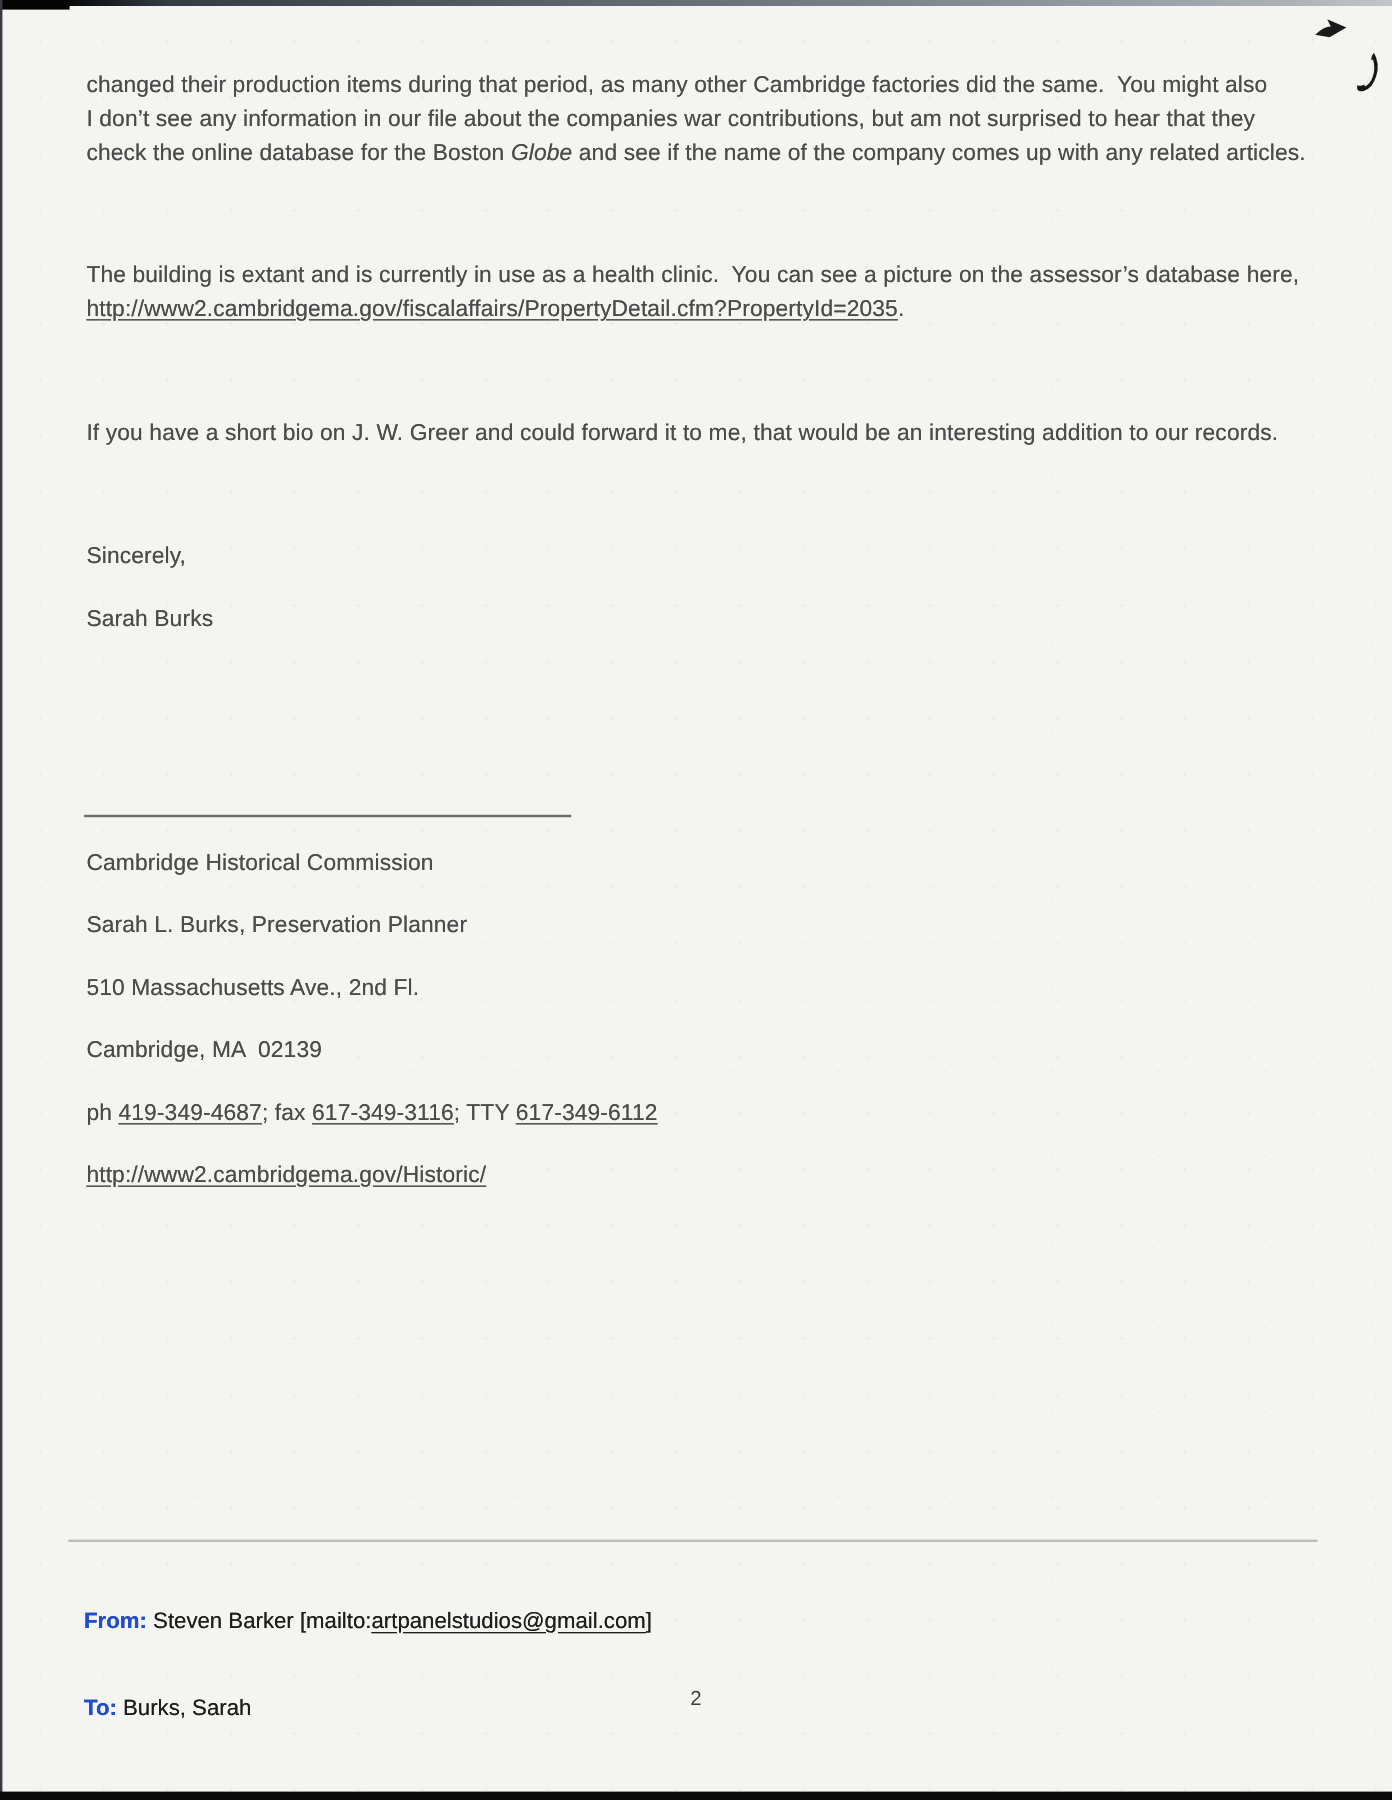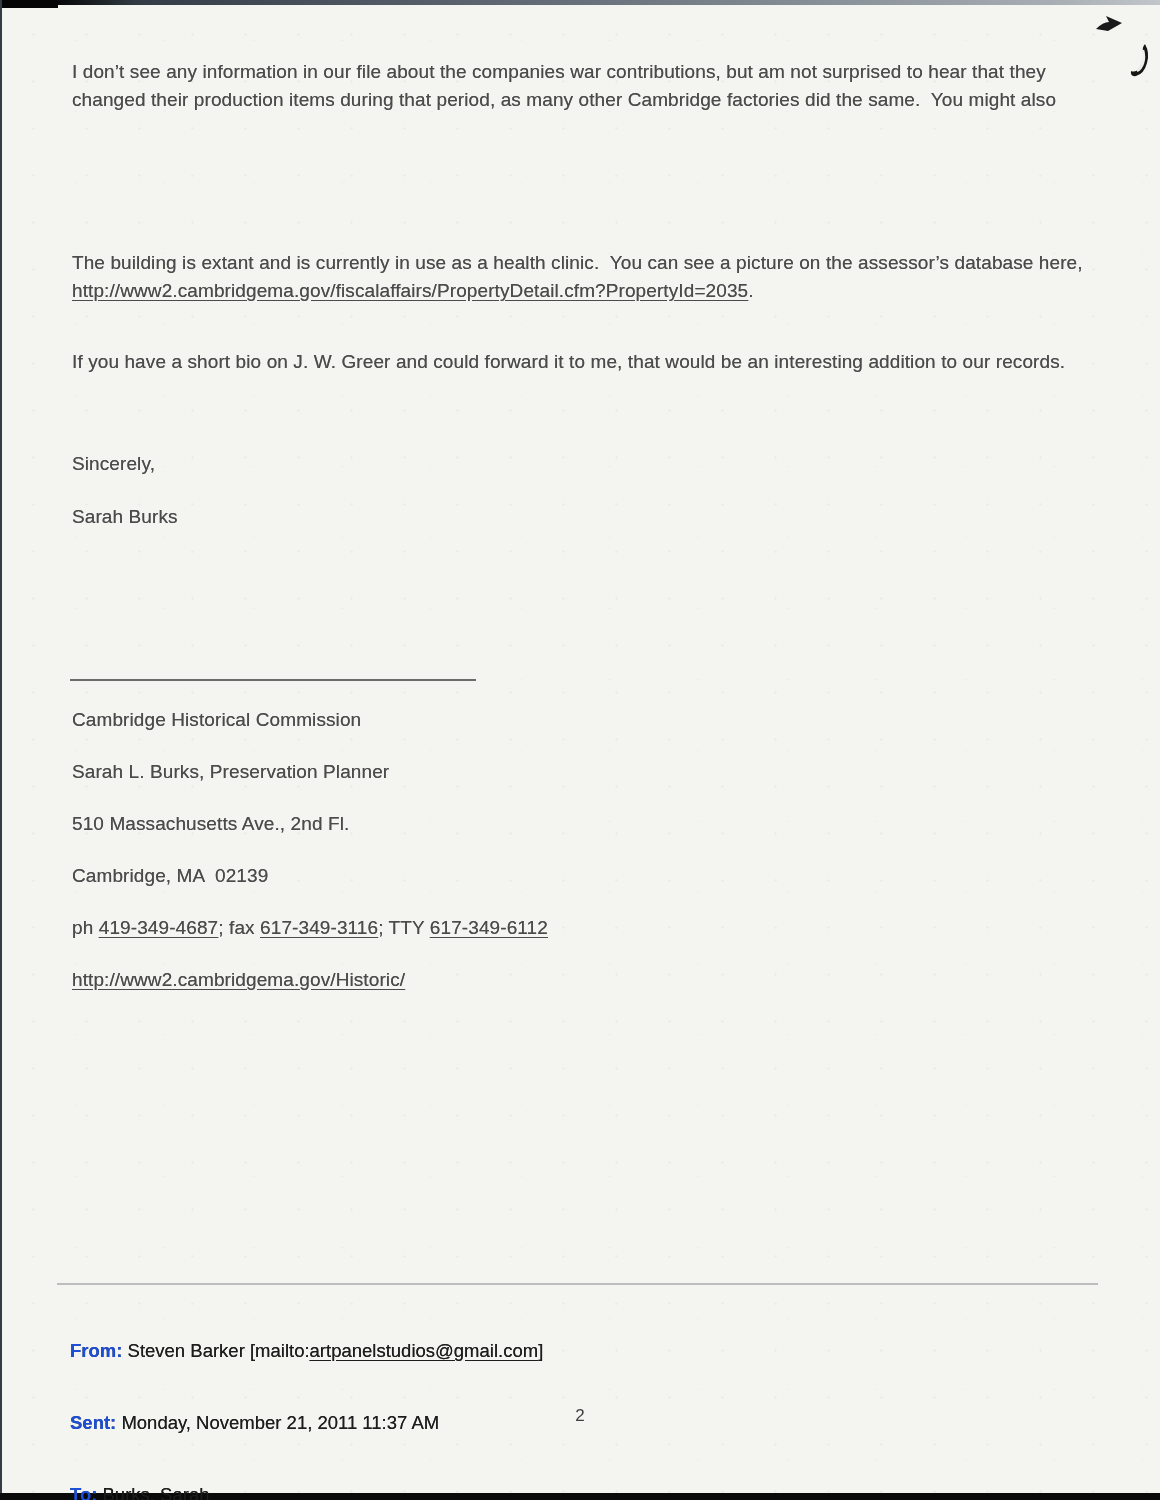--- a/index.html
+++ b/index.html
@@ -40,21 +40,21 @@
     font-size: 19px; line-height: 28px;
     color: #4b4b4b;
     letter-spacing: 0.1px;
     text-shadow: 0 0 0.5px rgba(75,75,75,0.75);
   }
   .line { display: block; white-space: pre; }
   em.it { font-style: italic; }
   .u { text-decoration: underline; text-underline-offset: 3px; }
 
   .p1 { top: 58px; }
-  .p2 { top: 216px; margin-top: 33px; }
+  .p2 { top: 216px; }
   .p3 { top: 348px; }
   .closing { top: 450px; }
   .signed  { top: 503px; }
 
   .sig-divider {
     position: absolute; left: 70px; top: 679px;
     width: 406px; height: 2px; background: #6b6b6b;
   }
   .sigblock { position: absolute; left: 72px; top: 706px; }
   .sigblock .sig-line {
@@ -96,22 +96,23 @@
     <g>
       <path d="M4 19 Q11 12 17 12 L14 6 L30 13 L16 21 Q10 20 4 19 Z" fill="#1a1a1a"></path>
     </g>
     <g>
       <path d="M53 34 q5 9 2 19 q-3 11 -11 13 q-6 1 -5 -5 q5 2 9 -4 q5 -7 3 -15 q-1 -5 2 -8 z" fill="#161616"></path>
       <path d="M51 40 q2 7 0 13 q-2 6 -6 8" fill="none" stroke="#efefec" stroke-width="2.5"></path>
     </g>
   </svg>
 
   <div class="para p1">
+    <span class="line">changed their production items during that period, as many other Cambridge factories did the same.  You might also</span>
     <span class="line">I don’t see any information in our file about the companies war contributions, but am not surprised to hear that they</span>
-    <span class="line">changed their production items during that period, as many other Cambridge factories did the same.  You might also</span>
+    <span class="line"><span>check the online database for the Boston </span><em class="it">Globe</em><span> and see if the name of the company comes up with any related articles.</span></span>
   </div>
 
   <div class="para p2">
     <span class="line">The building is extant and is currently in use as a health clinic.  You can see a picture on the assessor’s database here,</span>
     <span class="line"><span class="u">http://www2.cambridgema.gov/fiscalaffairs/PropertyDetail.cfm?PropertyId=2035</span><span>.</span></span>
   </div>
 
   <div class="para p3">
     <span class="line">If you have a short bio on J. W. Greer and could forward it to me, that would be an interesting addition to our records.</span>
   </div>
@@ -127,20 +128,19 @@
     <span class="sig-line">510 Massachusetts Ave., 2nd Fl.</span>
     <span class="sig-line">Cambridge, MA  02139</span>
     <span class="sig-line"><span>ph </span><span class="u">419-349-4687</span><span>; fax </span><span class="u">617-349-3116</span><span>; TTY </span><span class="u">617-349-6112</span></span>
     <span class="sig-line"><span class="u">http://www2.cambridgema.gov/Historic/</span></span>
   </div>
 
   <div class="quote-divider"></div>
 
   <div class="quoted">
     <span class="row"><span class="lbl">From:</span><span> Steven Barker [mailto:</span><span class="u">artpanelstudios@gmail.com</span><span>]</span></span>
-    <span class="row"><span class="lbl">Sent:</span><span> Monday, November 21, 2011 11:37 AM</span></span>
     <span class="row"><span class="lbl">To:</span><span> Burks, Sarah</span></span>
     
   </div>
 
   <div class="pagenum">2</div>
 
 </div>
 
 </body></html>

